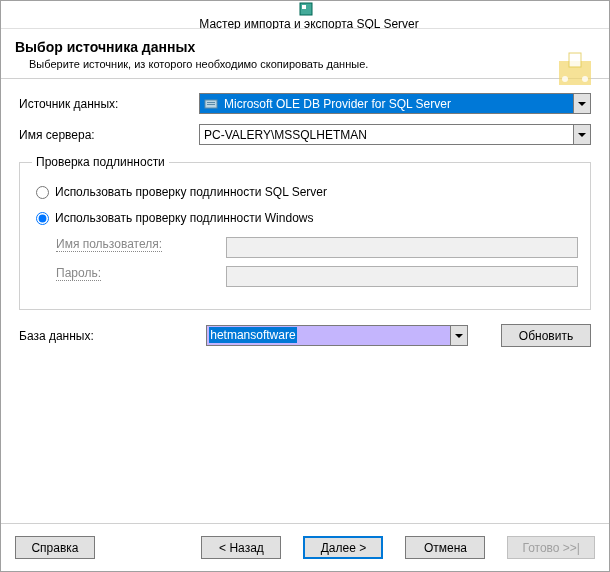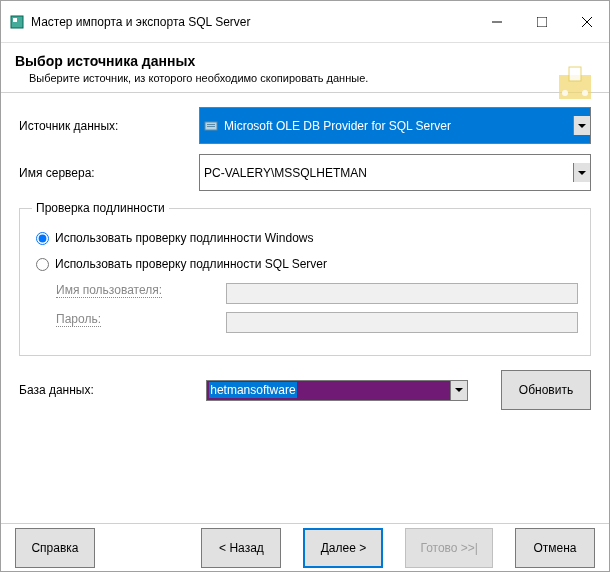--- a/index.html
+++ b/index.html
@@ -1,47 +1,47 @@
 <!DOCTYPE html>
 <html><head>
 <meta charset="utf-8">
 <style>
 * { box-sizing: border-box; margin: 0; padding: 0; }
 body { font-family: "Segoe UI", Tahoma, sans-serif; font-size: 12px; background: #fff; width: 610px; height: 572px; overflow: hidden; }
 .window { width: 610px; height: 572px; border: 1px solid #a0a0a0; display: flex; flex-direction: column; background: #fff; }
-.titlebar { height: 42px; display: flex; align-items: center; padding-left: 8px; border-bottom: 1px solid #e0e0e0; }
+.titlebar { height: 28px; display: flex; align-items: center; padding-left: 8px; border-bottom: 1px solid #e0e0e0; flex-direction: column; }
 .titlebar .icon { width: 16px; height: 16px; margin-right: 6px; }
 .titlebar .title { flex: 1; font-size: 12px; color: #000; }
 .titlebar .ctrl { width: 45px; height: 29px; display: flex; align-items: center; justify-content: center; color: #000; }
 .header { padding: 10px 14px 8px 14px; border-bottom: 1px solid #d0d0d0; position: relative; background: #fff; }
 .header h1 { font-size: 14px; font-weight: bold; margin-bottom: 3px; }
 .header .sub { font-size: 11px; color: #000; padding-left: 14px; }
 .header-icon { position: absolute; right: 10px; top: 20px; width: 48px; height: 48px; }
 .body { flex: 1; padding: 14px 18px 10px 18px; display: flex; flex-direction: column; }
 .row { display: flex; align-items: center; margin-bottom: 10px; }
 .row .lbl { width: 180px; font-size: 12px; color: #000; }
-.combo { flex: 1; height: 37px; border: 1px solid #7a7a7a; background: #fff; display: flex; align-items: center; position: relative; font-size: 12px; }
+.combo { flex: 1; height: 21px; border: 1px solid #7a7a7a; background: #fff; display: flex; align-items: center; position: relative; font-size: 12px; }
 .combo.selected { background: #0078d7; color: #fff; }
 .combo .drop-icon { width: 16px; height: 16px; margin: 0 3px; display: flex; align-items: center; justify-content: center; }
 .combo .txt { flex: 1; padding: 0 2px; }
 .combo .arrow { width: 17px; height: 19px; border-left: 1px solid #7a7a7a; background: #e1e1e1; display: flex; align-items: center; justify-content: center; color: #000; }
 fieldset.group { border: 1px solid #d0d0d0; padding: 10px 12px 14px 12px; margin-bottom: 14px; }
 fieldset.group legend { font-size: 12px; padding: 0 4px; }
 .radio-row { display: flex; align-items: center; margin: 6px 0 12px 4px; font-size: 12px; }
 .radio-row input { margin-right: 6px; }
 .cred-row { display: flex; margin: 4px 0 8px 24px; }
 .cred-row .clbl { width: 170px; color: #888; font-size: 12px; }
 .cred-row .cinp { flex: 1; height: 21px; border: 1px solid #b0b0b0; background: #f0f0f0; }
 .db-row { display: flex; align-items: center; margin-bottom: 8px; gap: 19px; }
 .db-row .lbl { width: 180px; font-size: 12px; }
-.db-combo { width: 280px; height: 21px; border: 1px solid #7a7a7a; background: #701a75; display: flex; align-items: center; position: relative; }
+.db-combo { width: 280px; height: 21px; border: 1px solid #7a7a7a; background: #c4b5fd; display: flex; align-items: center; position: relative; }
 .db-combo .dbtxt { flex: 1; height: 19px; padding: 0 2px; line-height: 19px; }
 .db-combo .dbtxt span { background: #0078d7; color: #fff; padding: 1px 1px; }
 .db-combo .arrow { width: 17px; height: 19px; border-left: 1px solid #7a7a7a; background: #e1e1e1; display: flex; align-items: center; justify-content: center; }
-.btn { height: 40px; border: 1px solid #7a7a7a; background: #e1e1e1; font-size: 12px; padding: 0 14px; display: inline-flex; align-items: center; justify-content: center; cursor: default; }
+.btn { height: 23px; border: 1px solid #7a7a7a; background: #e1e1e1; font-size: 12px; padding: 0 14px; display: inline-flex; align-items: center; justify-content: center; cursor: default; }
 .btn.primary { border: 2px solid #0078d7; background: #e1e1e1; }
 .btn.disabled { color: #a0a0a0; border-color: #c0c0c0; }
 .refresh { margin-left: 14px; min-width: 90px; }
 .spacer { flex: 1; }
 .footer { height: 48px; border-top: 1px solid #d0d0d0; display: flex; align-items: center; padding: 0 14px; gap: 22px; }
 .footer .btn { min-width: 80px; }
 svg { display: block; }
 .dotted { border-bottom: 1px dotted #888; display: inline; }
 </style>
 </head>
@@ -115,26 +115,26 @@
             <svg width="8" height="4">
               <polygon points="0,0 8,0 4,4" fill="#000"></polygon>
             </svg>
           </span>
       </div>
     </div>
 
     <fieldset class="group">
       <legend>Проверка подлинности</legend>
       <div class="radio-row">
+        <input type="radio" name="auth" style="">
+        <span>Использовать проверку подлинности SQL Server</span>
+      </div>
+      <div class="radio-row">
         <input type="radio" name="auth" checked="" style="">
         <span>Использовать проверку подлинности Windows</span>
-      </div>
-      <div class="radio-row">
-        <input type="radio" name="auth" style="">
-        <span>Использовать проверку подлинности SQL Server</span>
       </div>
       <div class="cred-row">
         <div class="clbl"><span class="dotted">Имя пользователя:</span></div>
         <div class="cinp"></div>
       </div>
       <div class="cred-row">
         <div class="clbl"><span class="dotted">Пароль:</span></div>
         <div class="cinp"></div>
       </div>
     </fieldset>
@@ -153,16 +153,16 @@
     </div>
 
     <div class="spacer"></div>
   </div>
 
   <div class="footer">
     <div class="btn">Справка</div>
     <div class="spacer"></div>
     <div class="btn">&lt; Назад</div>
     <div class="btn primary">Далее &gt;</div>
+    <div class="btn">Отмена</div>
     <div class="btn disabled">Готово &gt;&gt;|</div>
-    <div class="btn">Отмена</div>
   </div>
 </div>
 
 </body></html>

